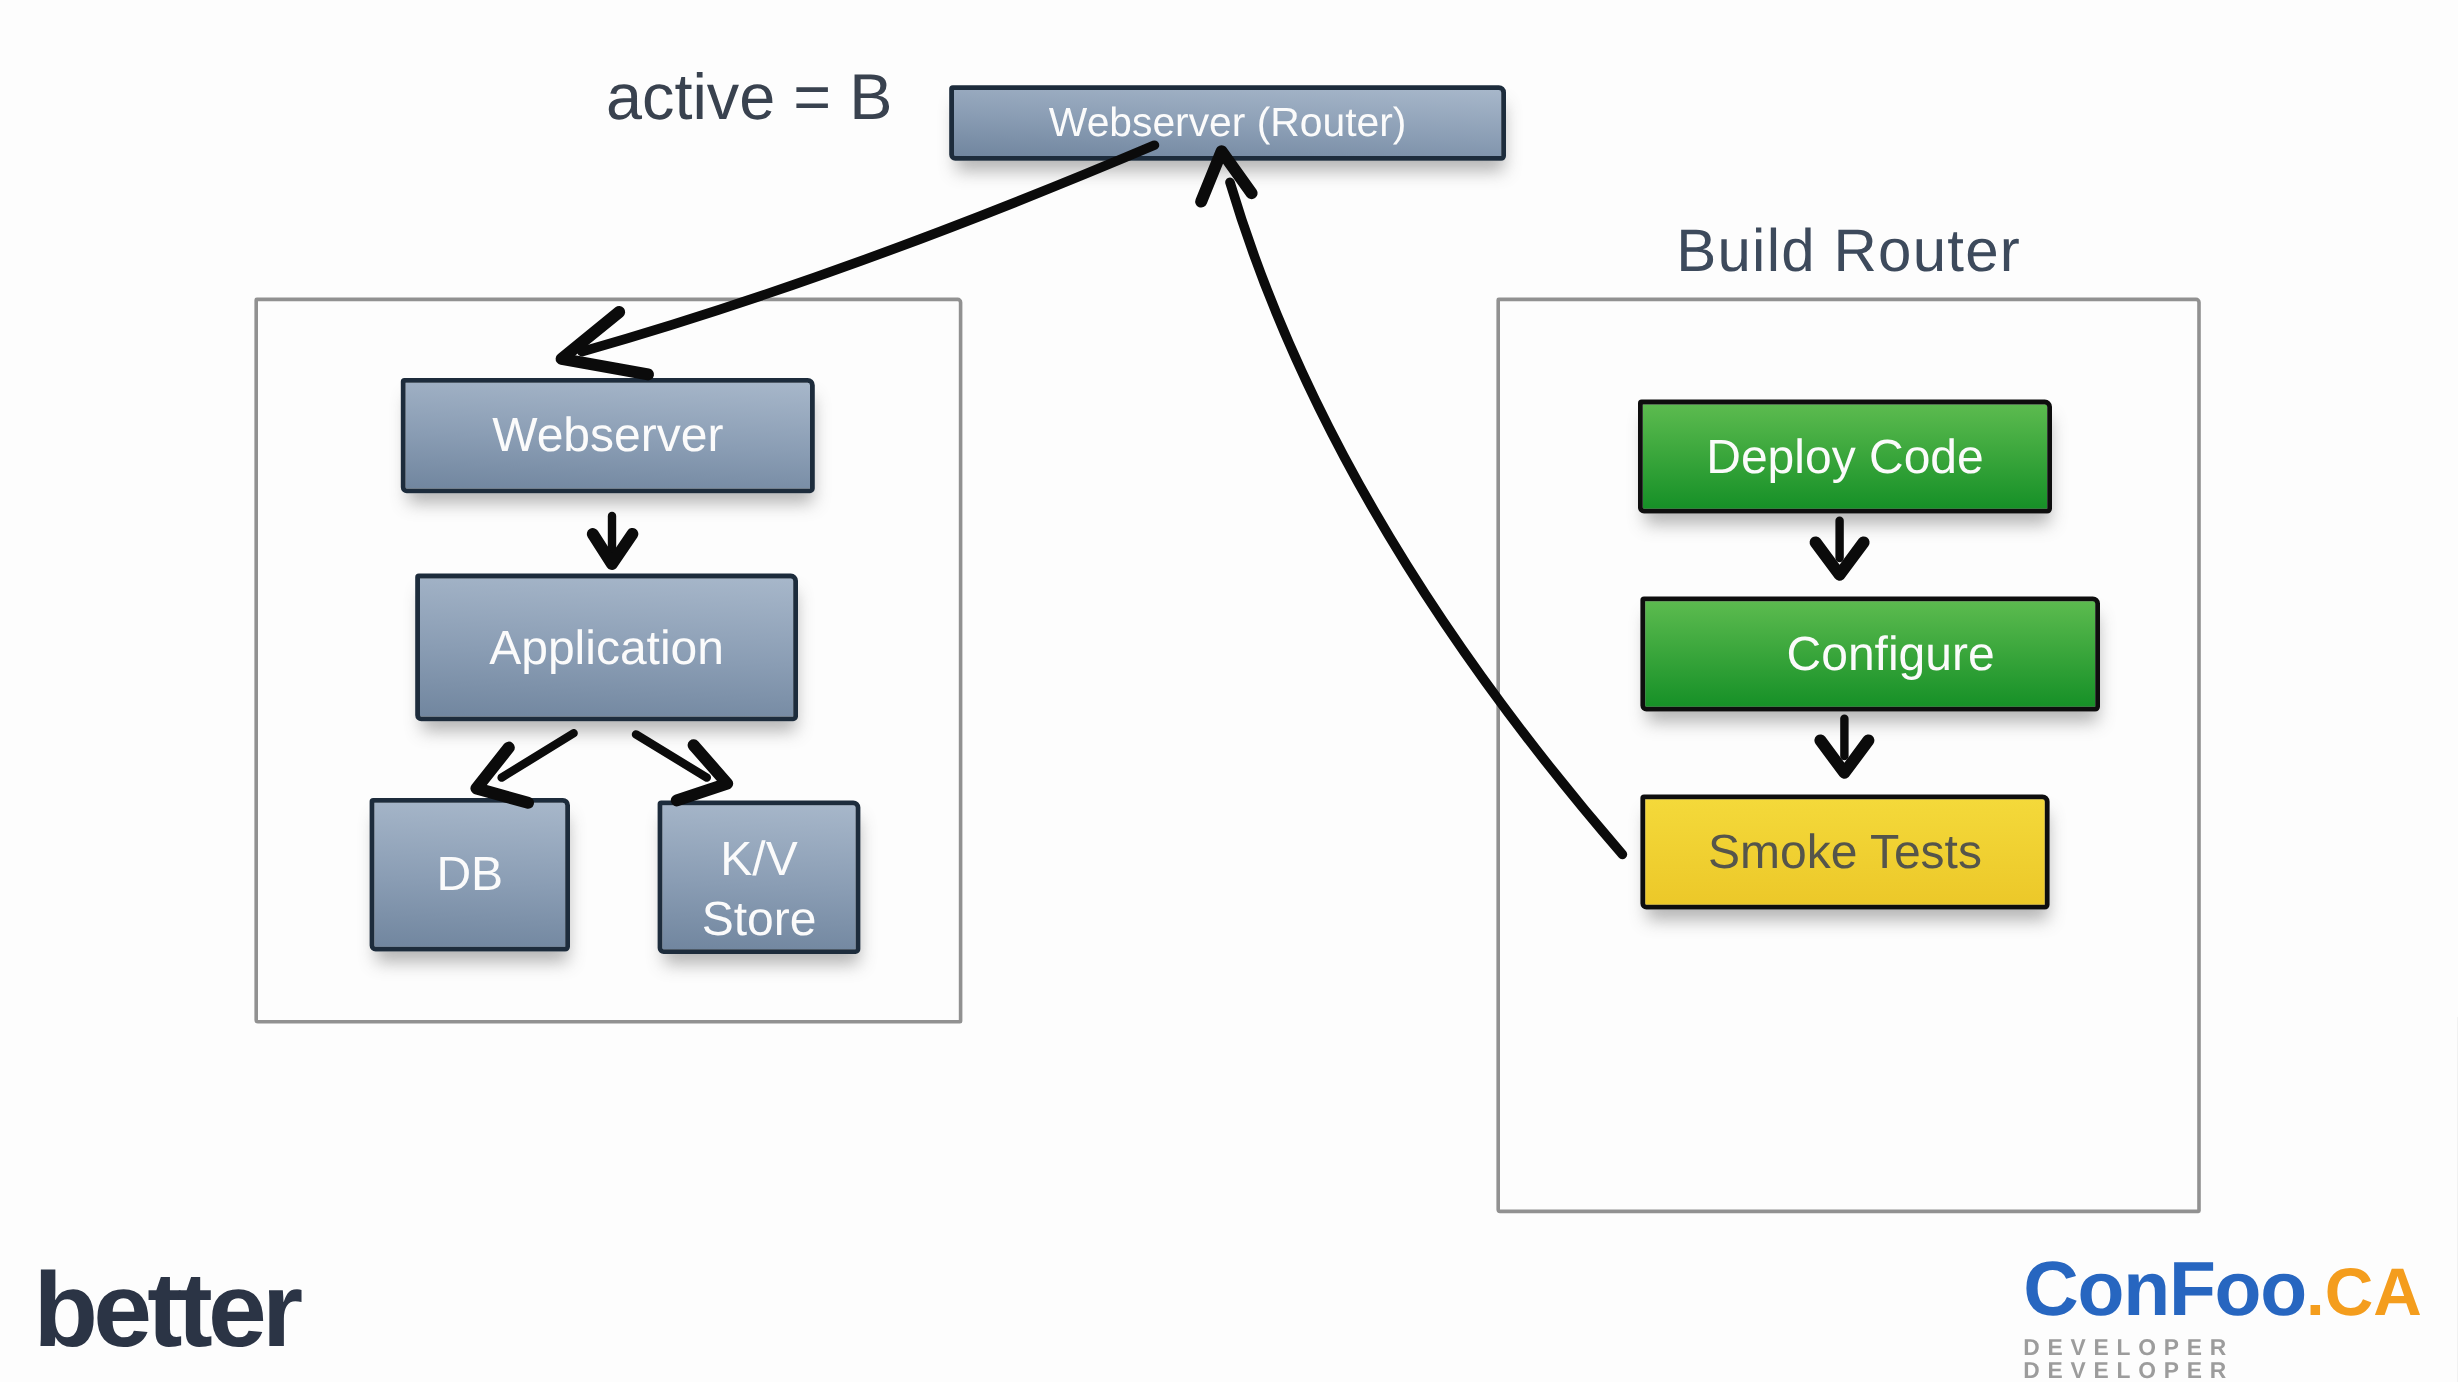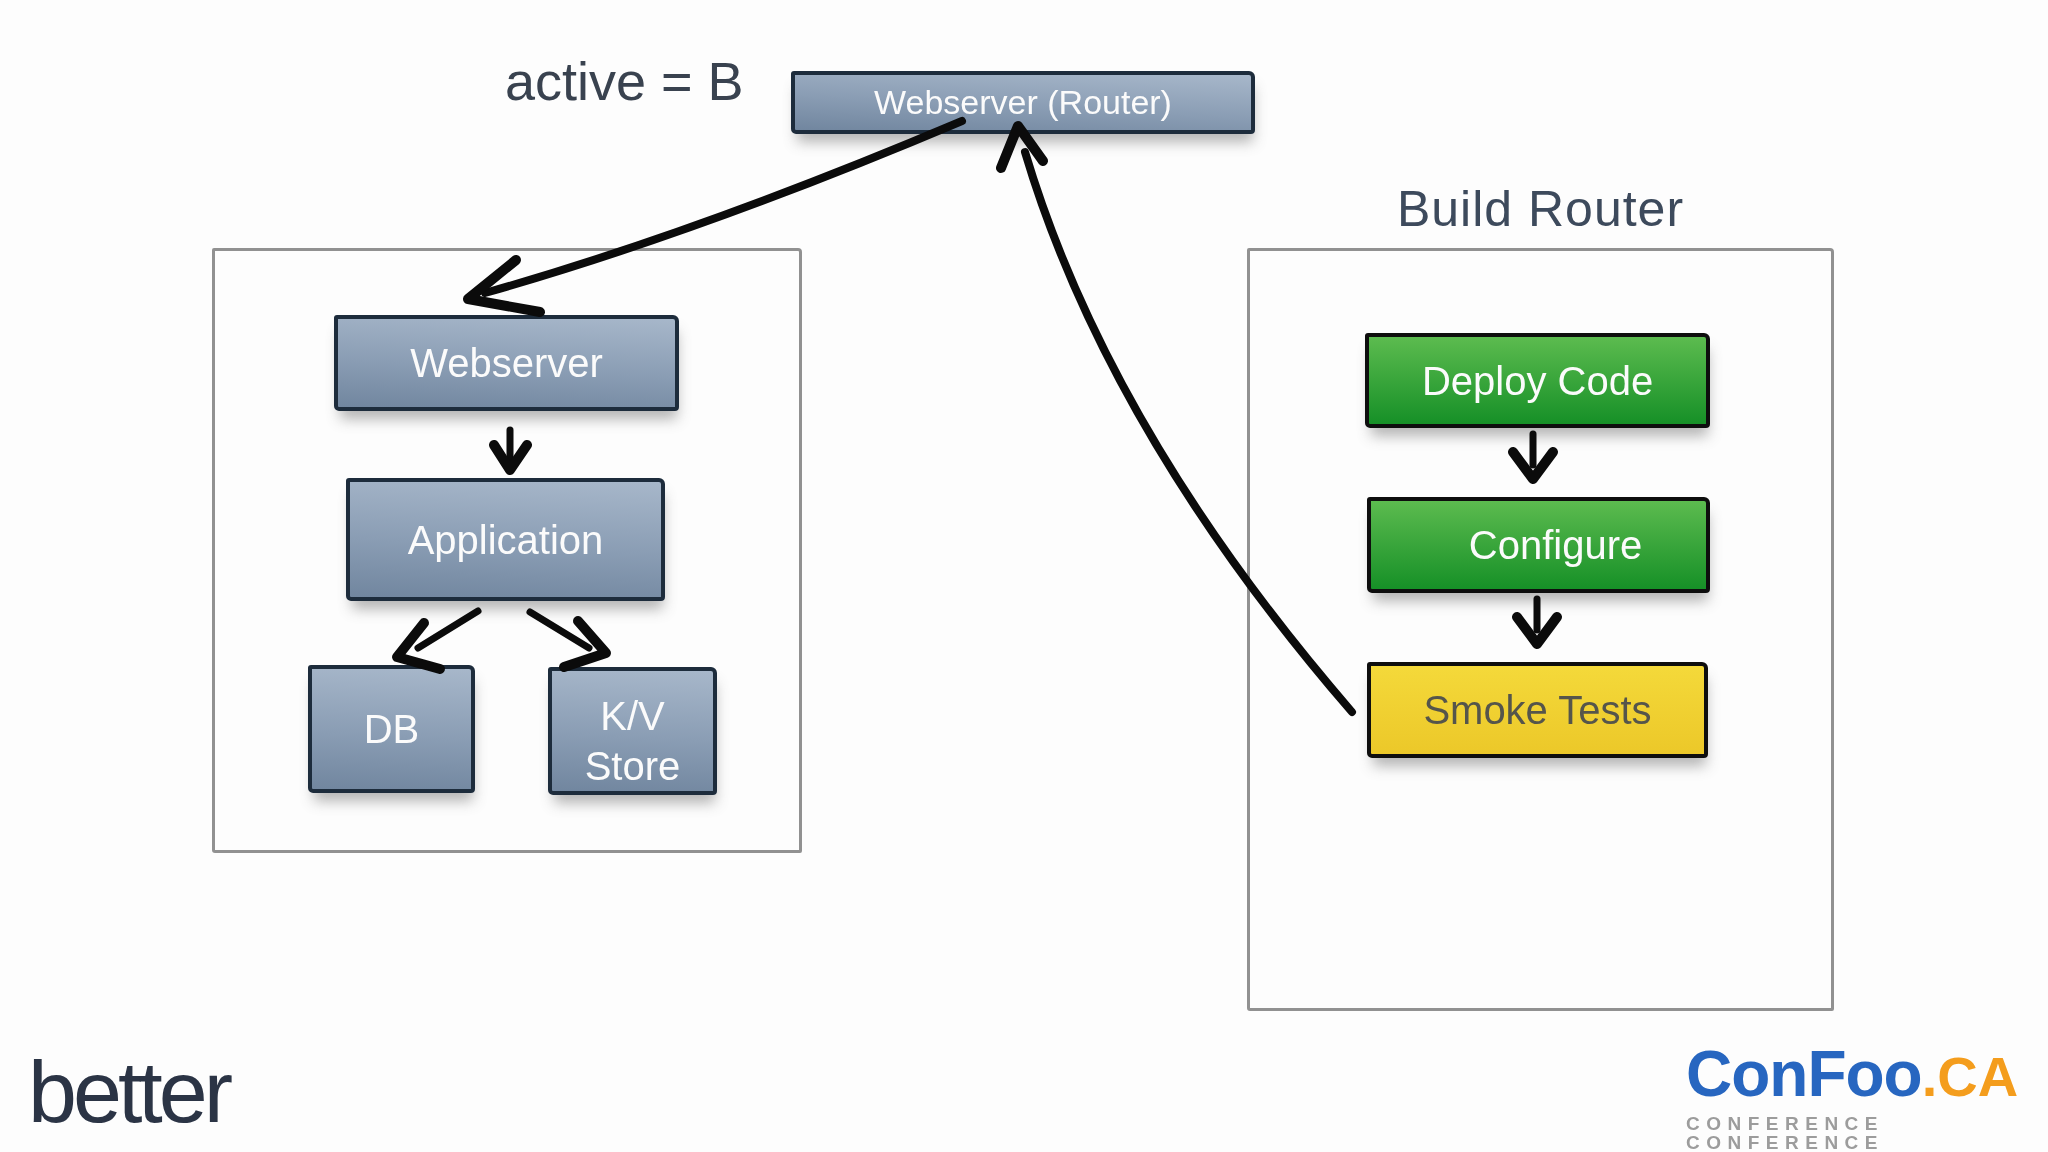--- a/index.html
+++ b/index.html
@@ -47,21 +47,21 @@
   .group-title{
     color:var(--title-dark);font-size:50px;font-weight:400;letter-spacing:1px;
     text-align:center;
   }
   .active-label{
     color:#39424f;font-size:54px;font-weight:400;
   }
   .router-text{font-size:34px;}
   
   .better-logo{
-    color:var(--brand-navy);font-size:88px;font-weight:400;letter-spacing:-4px;
+    color:var(--brand-navy);font-size:88px;font-weight:700;letter-spacing:-4px;
     line-height:1;
   }
   .confoo{line-height:1;}
   .confoo-main{font-size:64px;font-weight:700;color:var(--confoo-blue);letter-spacing:-1px;}
   .confoo-tld{font-size:56px;font-weight:700;color:var(--confoo-orange);letter-spacing:0;}
   .confoo-tagline{
     margin-top:8px;font-size:19px;font-weight:700;color:#9c9c9c;letter-spacing:6.5px;
   }
   svg.arrows{position:absolute;left:0;top:0;pointer-events:none;}
   svg.arrows *{stroke:var(--arrow-black);fill:none;stroke-linecap:round;stroke-linejoin:round;}
@@ -99,21 +99,21 @@
   </div>
 
   <div class="abs group-title" style="left:1247px;top:180px;width:587px;">Build Router</div>
 
   <div class="abs container" style="left:1247px;top:248px;width:587px;height:763px;"></div>
 
   <div class="abs node green" style="left:1365px;top:333px;width:345px;height:95px;">
     <span class="node-text">Deploy Code</span>
   </div>
 
-  <div class="abs node green" style="left:1367px;top:497px;width:343px;height:96px;padding-left:34px;">
+  <div class="abs node green" style="left:1367px;top:497px;width:383px;height:96px;padding-left:34px;">
     <span class="node-text">Configure</span>
   </div>
 
   <div class="abs node yellow" style="left:1367px;top:662px;width:341px;height:96px;">
     <span class="node-text">Smoke Tests</span>
   </div>
 
   <svg class="arrows" width="2048" height="1152" viewBox="0 0 2048 1152">
 
     <g>
@@ -151,16 +151,16 @@
       <polyline class="head" points="1517,617 1537,644 1557,617"></polyline>
     </g>
   </svg>
 
   <div class="abs better-logo" style="left:28px;top:1048px;">better</div>
 
   <div class="abs confoo" style="left:1686px;top:1042px;">
     <div>
       <span class="confoo-main">ConFoo</span><span class="confoo-tld">.CA</span>
     </div>
-    <div class="confoo-tagline">CONFERENCE CONFERENCE</div>
+    <div class="confoo-tagline">DEVELOPER DEVELOPER</div>
   </div>
 
 </div>
 
 </body></html>

